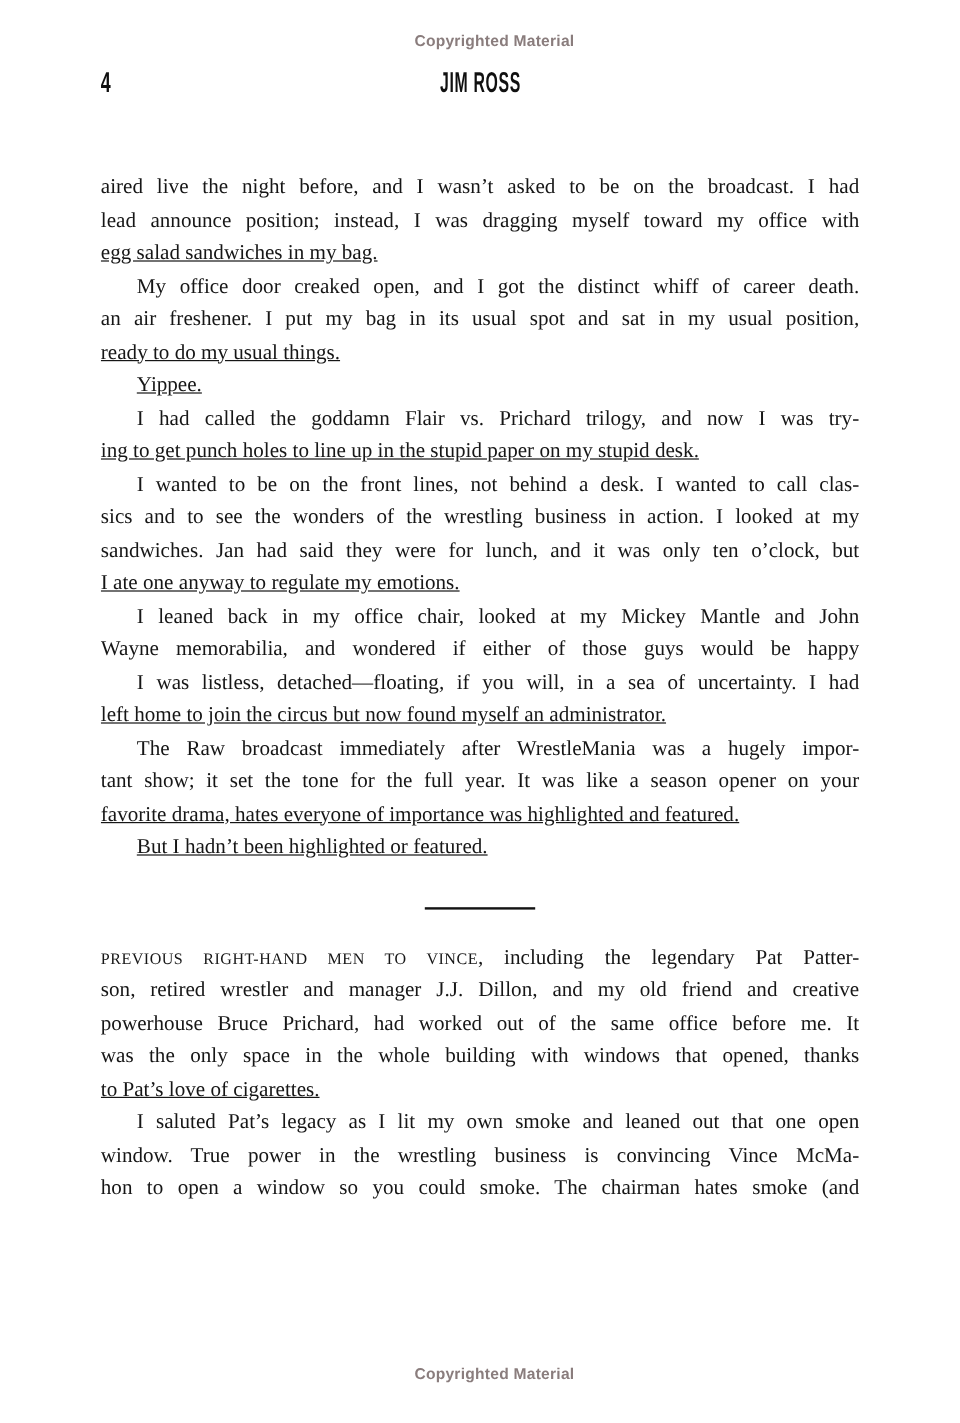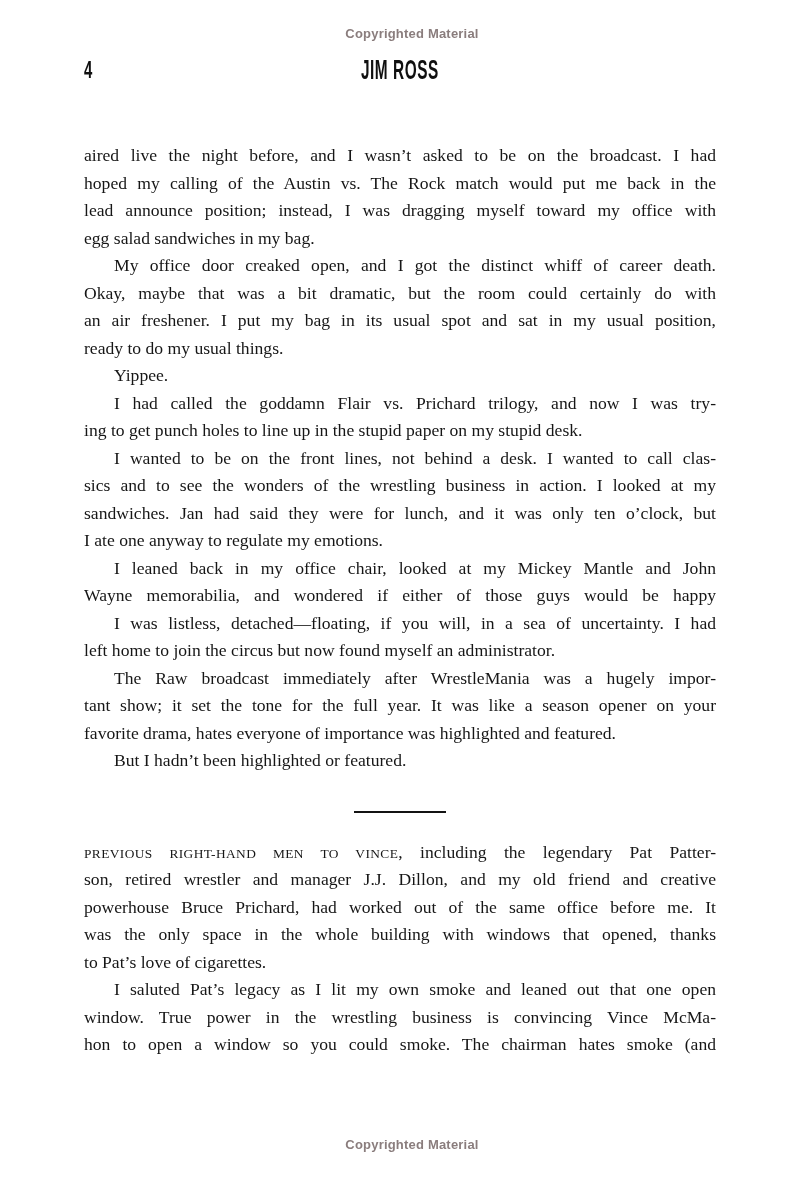--- a/index.html
+++ b/index.html
@@ -28,38 +28,38 @@
     position: absolute; top: 58px; left: 84px; right: 84px; height: 24px;
     font-family: "Liberation Sans", sans-serif;
     font-weight: 700;
     color: #101010;
   }
   #page-number {
     position: absolute; left: 0; top: 0;
     font-size: 24px; line-height: 24px;
     transform: scaleX(0.62); transform-origin: left center;
   }
-  #running-header { text-align: center; font-size: 28px; line-height: 24px; }
+  #running-header { text-align: center; font-size: 24px; line-height: 24px; }
   #running-header .condensed {
     display: inline-block;
     transform: scaleX(0.55); transform-origin: center center;
     letter-spacing: 1px;
   }
 
   #body-text {
     position: absolute; top: 106px; left: 84px; width: 632px; margin-top: 36px;
   }
   .line {
     font-size: 17.6px;
     height: 27.5px; line-height: 27.5px;
     text-align: justify;
     text-align-last: justify;
     overflow: hidden;
   }
-  .line.end { text-align-last: left; }
+  .line.end { text-align-last: left; text-decoration: underline; }
   .line.indent { text-indent: 30px; }
   .italic { }
   .sc { font-size: 13.4px; letter-spacing: 0.4px; }
 
   .divider-wrap { padding-top: 36px; padding-bottom: 26px; }
   .divider-rule { width: 92px; height: 2px; background: #131313; margin: 0 auto; }
 </style>
 </head>
 <body>
 
@@ -69,28 +69,26 @@
   <span id="page-number">4</span>
   <div id="running-header">
     <span class="condensed">JIM ROSS</span>
   </div>
 </div>
 
 <div id="body-text">
 
   <div>
     <div class="line">aired live the night before, and I wasn’t asked to be on the broadcast. I had</div>
-    <div class="line">hoped my calling of the Austin vs. The Rock match would put me back in the</div>
     <div class="line">lead announce position; instead, I was dragging myself toward my office with</div>
     <div class="line end">egg salad sandwiches in my bag.</div>
   </div>
 
   <div>
     <div class="line indent">My office door creaked open, and I got the distinct whiff of career death.</div>
-    <div class="line">Okay, maybe that was a bit dramatic, but the room could certainly do with</div>
     <div class="line">an air freshener. I put my bag in its usual spot and sat in my usual position,</div>
     <div class="line end">ready to do my usual things.</div>
   </div>
 
 
   <div>
     <div class="line indent end">Yippee.</div>
   </div>
 
   <div>

